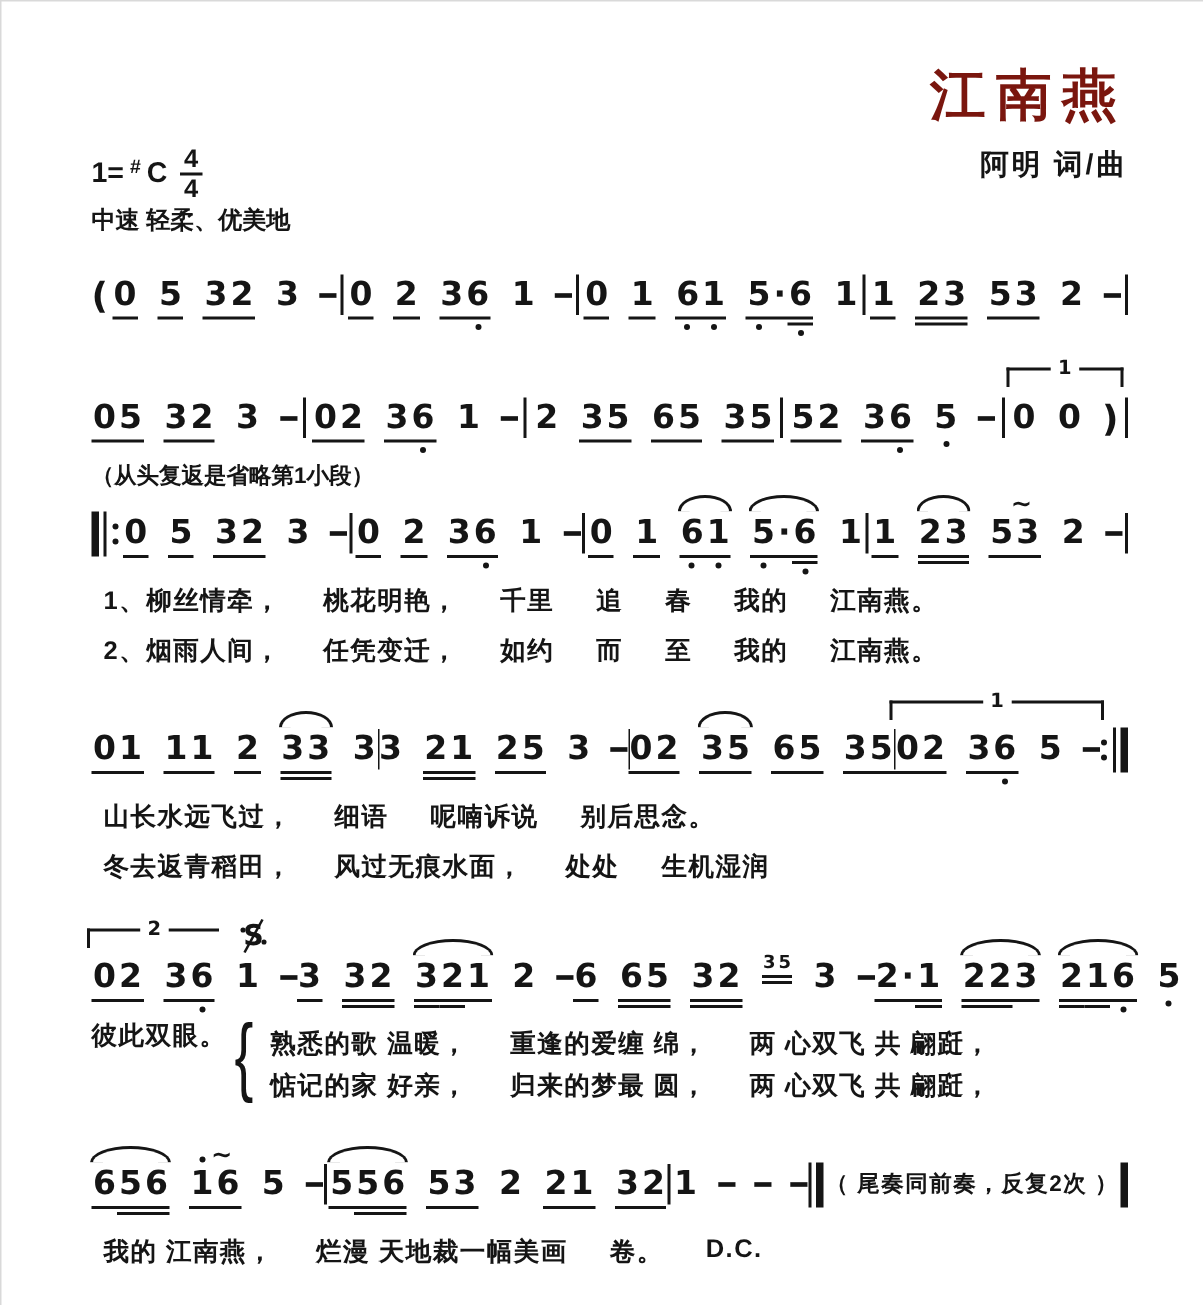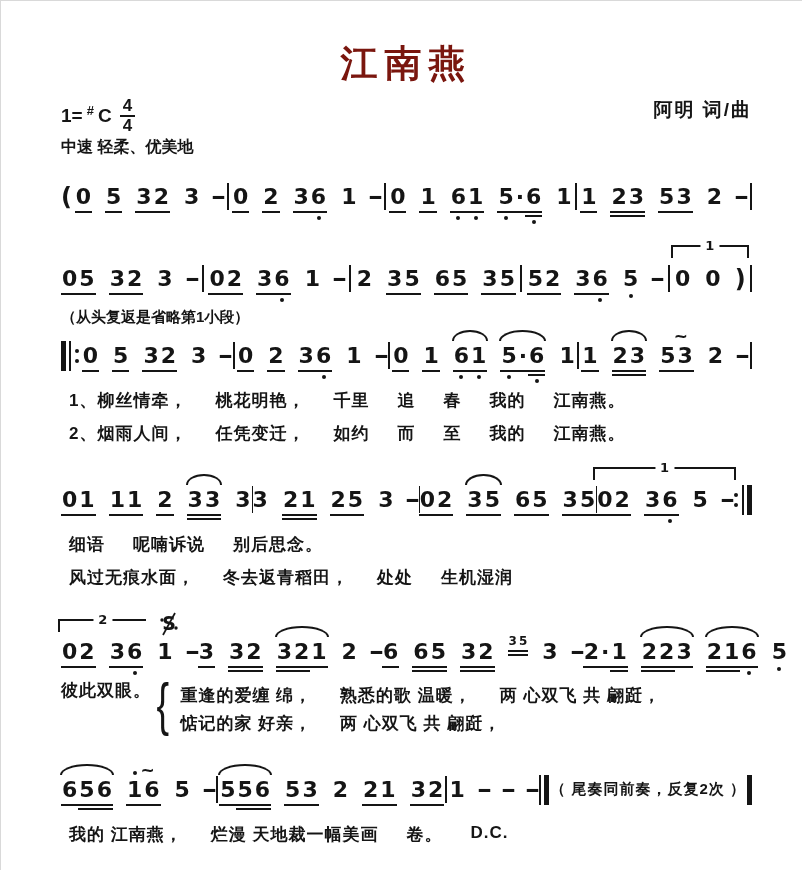--- a/index.html
+++ b/index.html
@@ -1,21 +1,21 @@
 <!DOCTYPE html>
 <html><head>
 <meta charset="utf-8">
 <style>
   html,body{margin:0;padding:0;background:#f2f2f2;}
   .page{width:802px;height:870px;box-sizing:border-box;margin:0 auto;background:#ffffff;
         border-left:1px solid #d9d9d9;border-top:1px solid #d9d9d9;
         padding:28px 50px 0 60px;overflow:hidden;
         font-family:"Liberation Sans",sans-serif;color:#151515;}
   
-  .title{text-align:center;font-size:37px;font-weight:700;letter-spacing:7px;margin-top:10px;}
+  .title{text-align:right;font-size:37px;font-weight:700;letter-spacing:7px;margin-top:10px;}
   .singer{text-align:center;font-size:19px;font-weight:700;letter-spacing:3px;margin-top:9px;}
   .meta{display:flex;justify-content:space-between;align-items:flex-start;margin-top:8px;
         font-size:19px;font-weight:700;}
   .keysig{display:flex;align-items:center;gap:4px;}
   .keysig .sup{font-size:13px;vertical-align:top;transform:translateY(-5px);display:inline-block;}
   .frac{display:inline-flex;flex-direction:column;align-items:center;line-height:1.05;font-size:17px;margin-left:4px;}
   .frac .num{border-bottom:2px solid #151515;padding:0 3px;}
   .credit{letter-spacing:2px;}
   .tempo{font-size:16px;font-weight:700;margin-top:2px;}
   
@@ -442,27 +442,28 @@
           <span class="repbar">
             <span class="rep-dots">
               <span class="rep-dot"></span>
               <span class="rep-dot"></span>
             </span>
             <span class="b-thin"></span>
             <span class="b-thick"></span>
           </span>
         </div>
         <div class="lyric-row">
+          <span class="lyric-seg">山长水远飞过，</span>
           <span class="lyric-seg">细语</span>
           <span class="lyric-seg">呢喃诉说</span>
           <span class="lyric-seg">别后思念。</span>
         </div>
         <div class="lyric-row">
+          <span class="lyric-seg">冬去返青稻田，</span>
           <span class="lyric-seg">风过无痕水面，</span>
-          <span class="lyric-seg">冬去返青稻田，</span>
           <span class="lyric-seg">处处</span>
           <span class="lyric-seg">生机湿润</span>
         </div>
       </div>
       <div class="line-block" style="margin-top: 40px;">
         <div class="score-line">
           <span class="measure">
             <span class="volta volta-open">
               <span class="volta-label">2</span>
               <span class="segno"><svg width="22" height="24" viewBox="0 0 20 24">
@@ -553,26 +554,27 @@
                 <span class="ch">5<span class="dot lo" style="bottom: -7px;"></span></span>
               </span></span>
           </span>
           <span class="bar"></span>
         </div>
         <div class="lyr5">
           <span class="lyr5-left">彼此双眼。</span>
           <span class="brace">{</span>
           <div class="lyr5-col">
             <div class="lyric-row">
+              <span class="lyric-seg">熟悉的歌 温暖，</span>
               <span class="lyric-seg">重逢的爱缠 绵，</span>
-              <span class="lyric-seg">熟悉的歌 温暖，</span>
               <span class="lyric-seg">两 心双飞 共 翩跹，</span>
             </div>
             <div class="lyric-row">
               <span class="lyric-seg">惦记的家 好亲，</span>
+              <span class="lyric-seg">归来的梦最 圆，</span>
               <span class="lyric-seg">两 心双飞 共 翩跹，</span>
             </div>
           </div>
         </div>
       </div>
       <div class="line-block" style="margin-top: 32px;">
         <div class="score-line">
           <span class="measure">
             <span class="note"><span class="chars">
                 <span class="ch">6</span>

